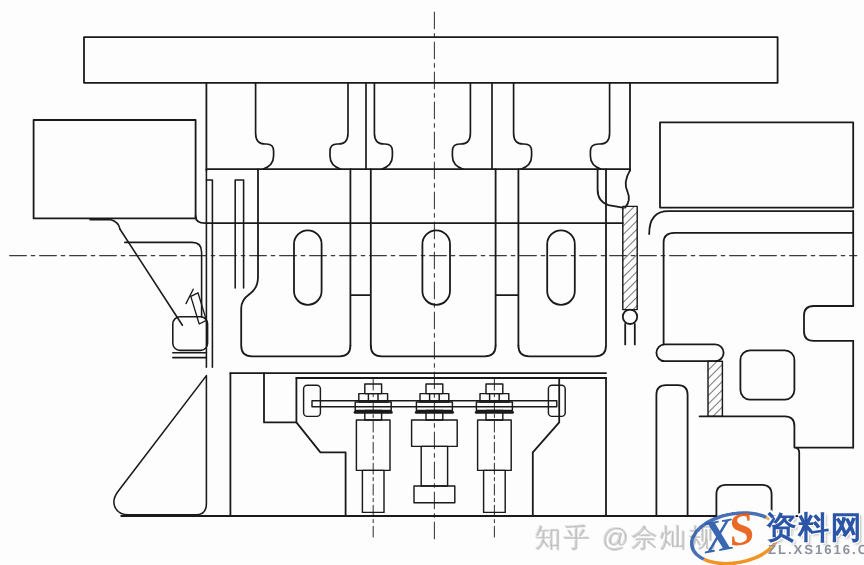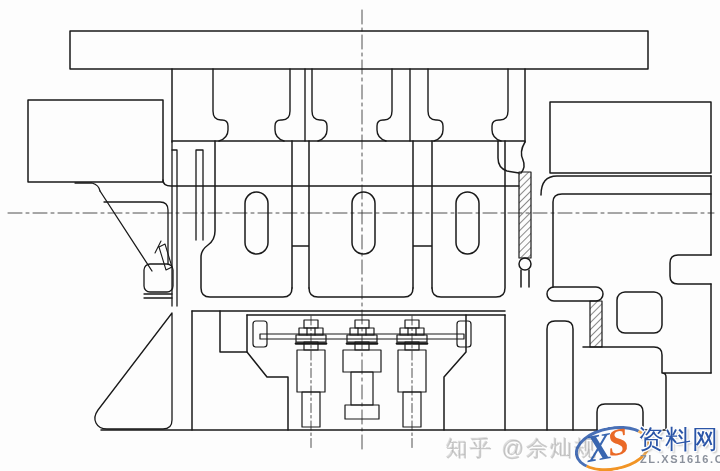--- a/index.html
+++ b/index.html
@@ -26,21 +26,21 @@
   }
   .wm-x{
     position:absolute;left:14px;top:0px;font-size:38px;font-style:italic;font-weight:bold;
     font-family:"Liberation Serif", serif;color:#2456a8;opacity:.9;
   }
   .wm-s{
     position:absolute;left:36px;top:-2px;font-size:38px;font-style:italic;font-weight:bold;
     font-family:"Liberation Serif", serif;color:#e8590f;opacity:.9;
   }
   .wm-site{
-    position:absolute;left:198px;top:2px;font-size:26px;font-weight:normal;color:#2b55a7;
+    position:absolute;left:198px;top:2px;font-size:26px;font-weight:bold;color:#2b55a7;
     letter-spacing:1px;white-space:nowrap;
     text-shadow:-1px -1px 0 #fff,1px -1px 0 #fff,-1px 1px 0 #fff,1px 1px 0 #fff,2px 2px 2px rgba(0,0,0,.25);
   }
   .wm-url{
     position:absolute;left:200px;top:33px;font-size:11px;font-weight:bold;color:#8b919c;
     letter-spacing:1.6px;white-space:nowrap;
   }
 </style>
 </head>
 <body>

